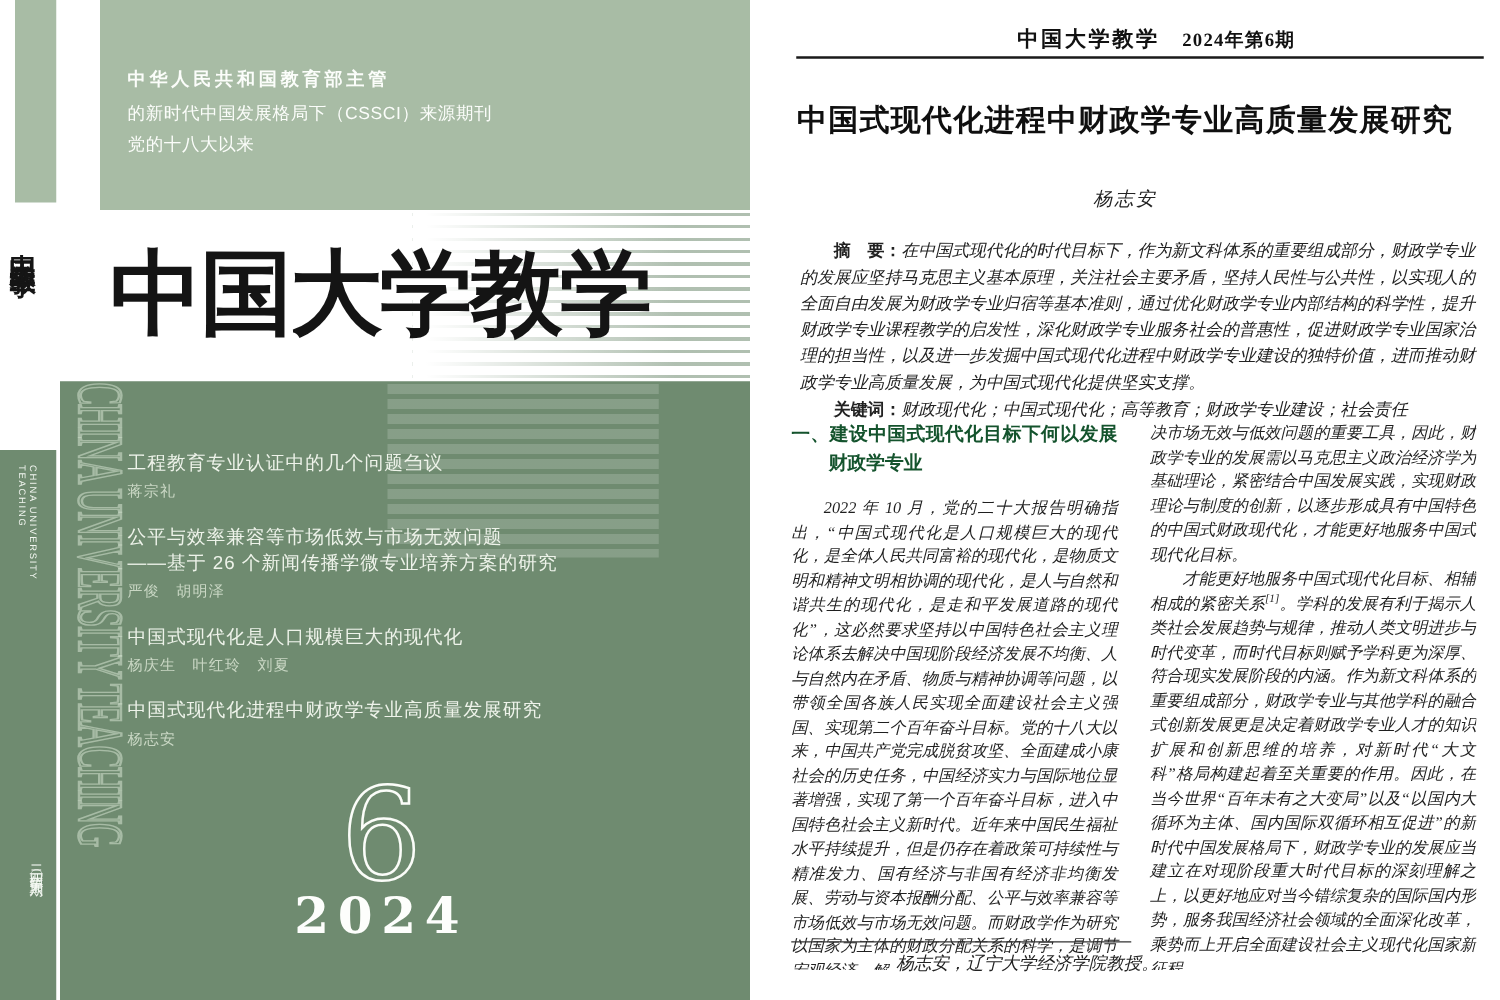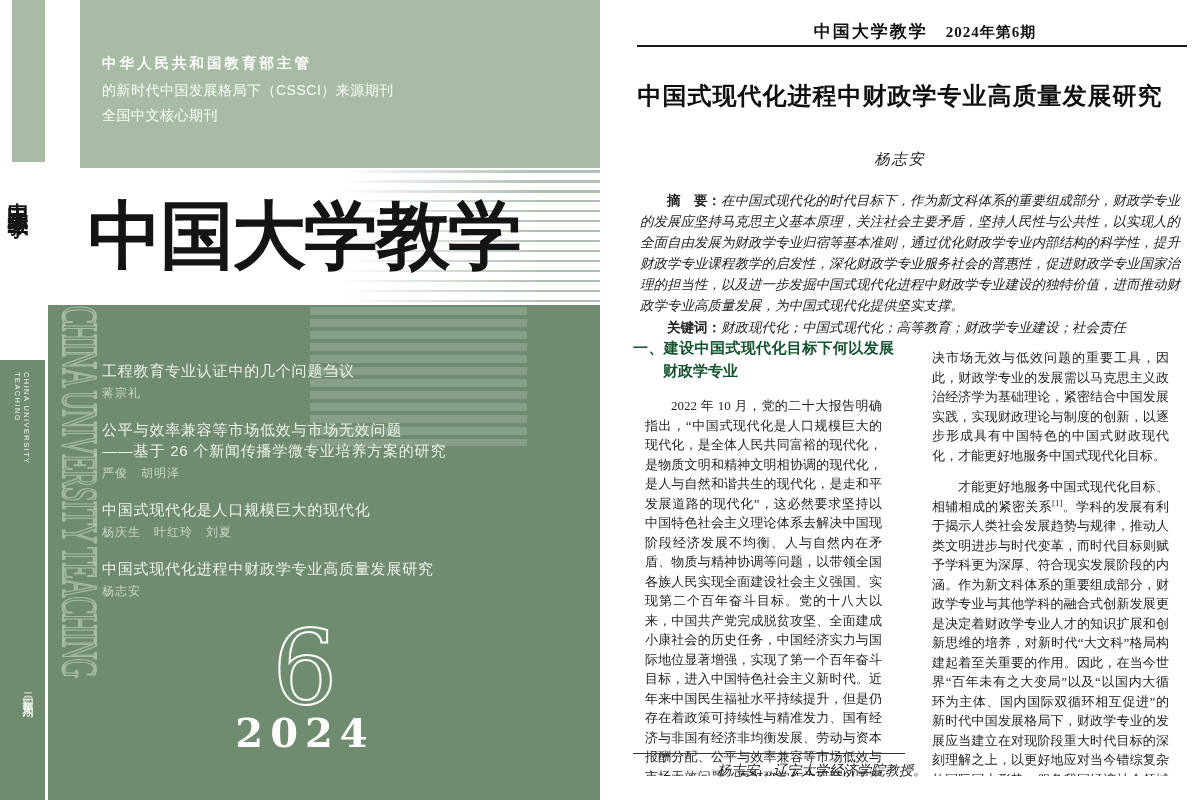--- a/index.html
+++ b/index.html
@@ -81,21 +81,21 @@
   .abstract p{margin:0;text-indent:2em;}
   .abstract .lbl{font-style:normal;font-weight:bold;
     font-family:"Liberation Sans","DejaVu Sans",sans-serif;}
   .abstract .kw{margin-top:1px;}
 
   .columns{left:633px;top:336px;width:548px;height:440px;display:flex;gap:26px;overflow:hidden;}
   .col{width:261px;font-size:13px;line-height:19.5px;text-align:justify;color:#1f1f1f;}
   .sec-h{font-family:"Liberation Sans","DejaVu Sans",sans-serif;
     font-size:15px;font-weight:bold;line-height:23px;color:#14532d;
     padding-left:2em;text-indent:-2em;margin:0 0 14px 0;}
-  .col p{margin:12px;text-indent:2em;}
+  .col p{margin:0;text-indent:2em;font-style:italic;}
   .col p.cont{text-indent:0;}
   .col sup{font-size:9px;line-height:0;}
 
   .footnote{left:633px;top:753px;width:300px;font-size:14px;font-style:italic;color:#222;}
   .fn-rule{width:272px;height:1px;background:#333;margin:0 0 8px 0;}
   .footnote p{margin:0;text-indent:6em;}
 </style>
 </head>
 <body>
 
@@ -109,21 +109,21 @@
 
   <div class="abs cover-sage"></div>
   <div class="abs cover-band"></div>
   <div class="abs cover-green"></div>
   <div class="abs band-stripes"></div>
   <div class="abs green-stripes"></div>
 
   <div class="abs masthead">
     <p class="m1">中华人民共和国教育部主管</p>
     <p class="m2">的新时代中国发展格局下（CSSCI）来源期刊</p>
-    <p class="m3">全国中文核心期刊</p>
+    <p class="m3">党的十八大以来</p>
   </div>
 
   <div class="abs brush-title">中国大学教学</div>
 
   <div class="abs watermark">CHINA UNIVERSITY TEACHING</div>
 
   <div class="abs articles">
     <div class="art">
       <p class="t">工程教育专业认证中的几个问题刍议</p>
       <p class="a">蒋宗礼</p>

